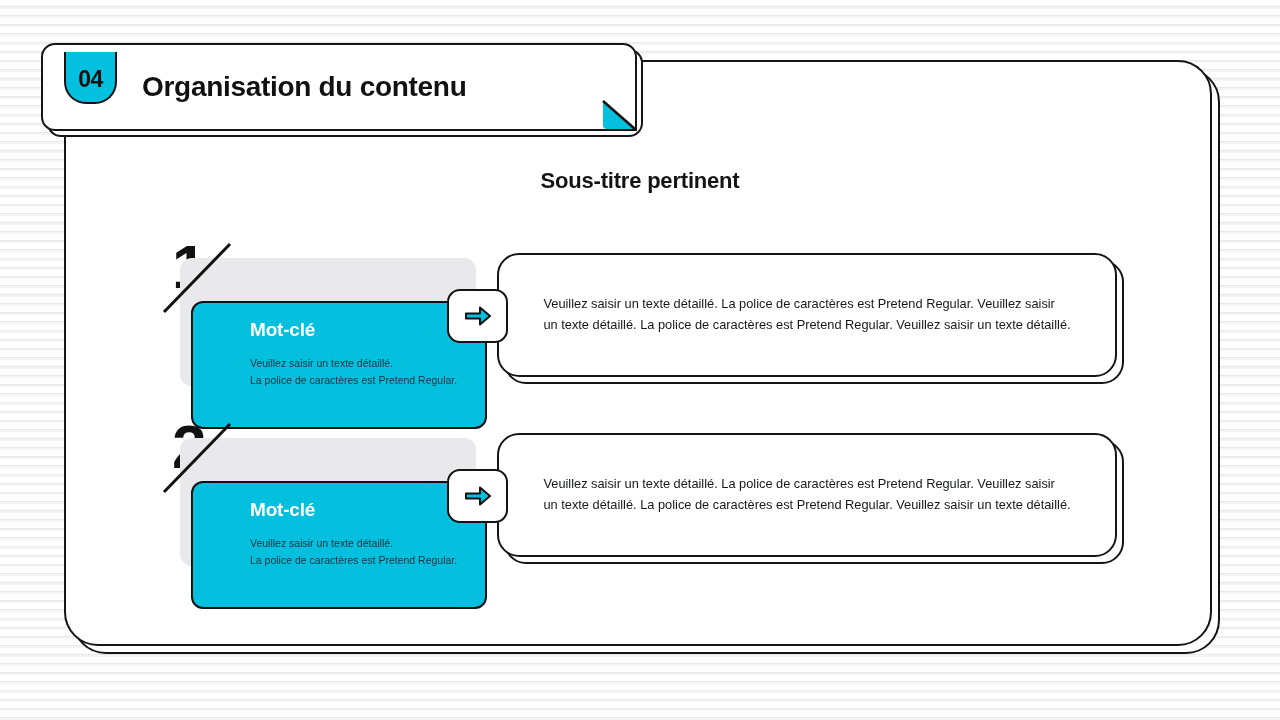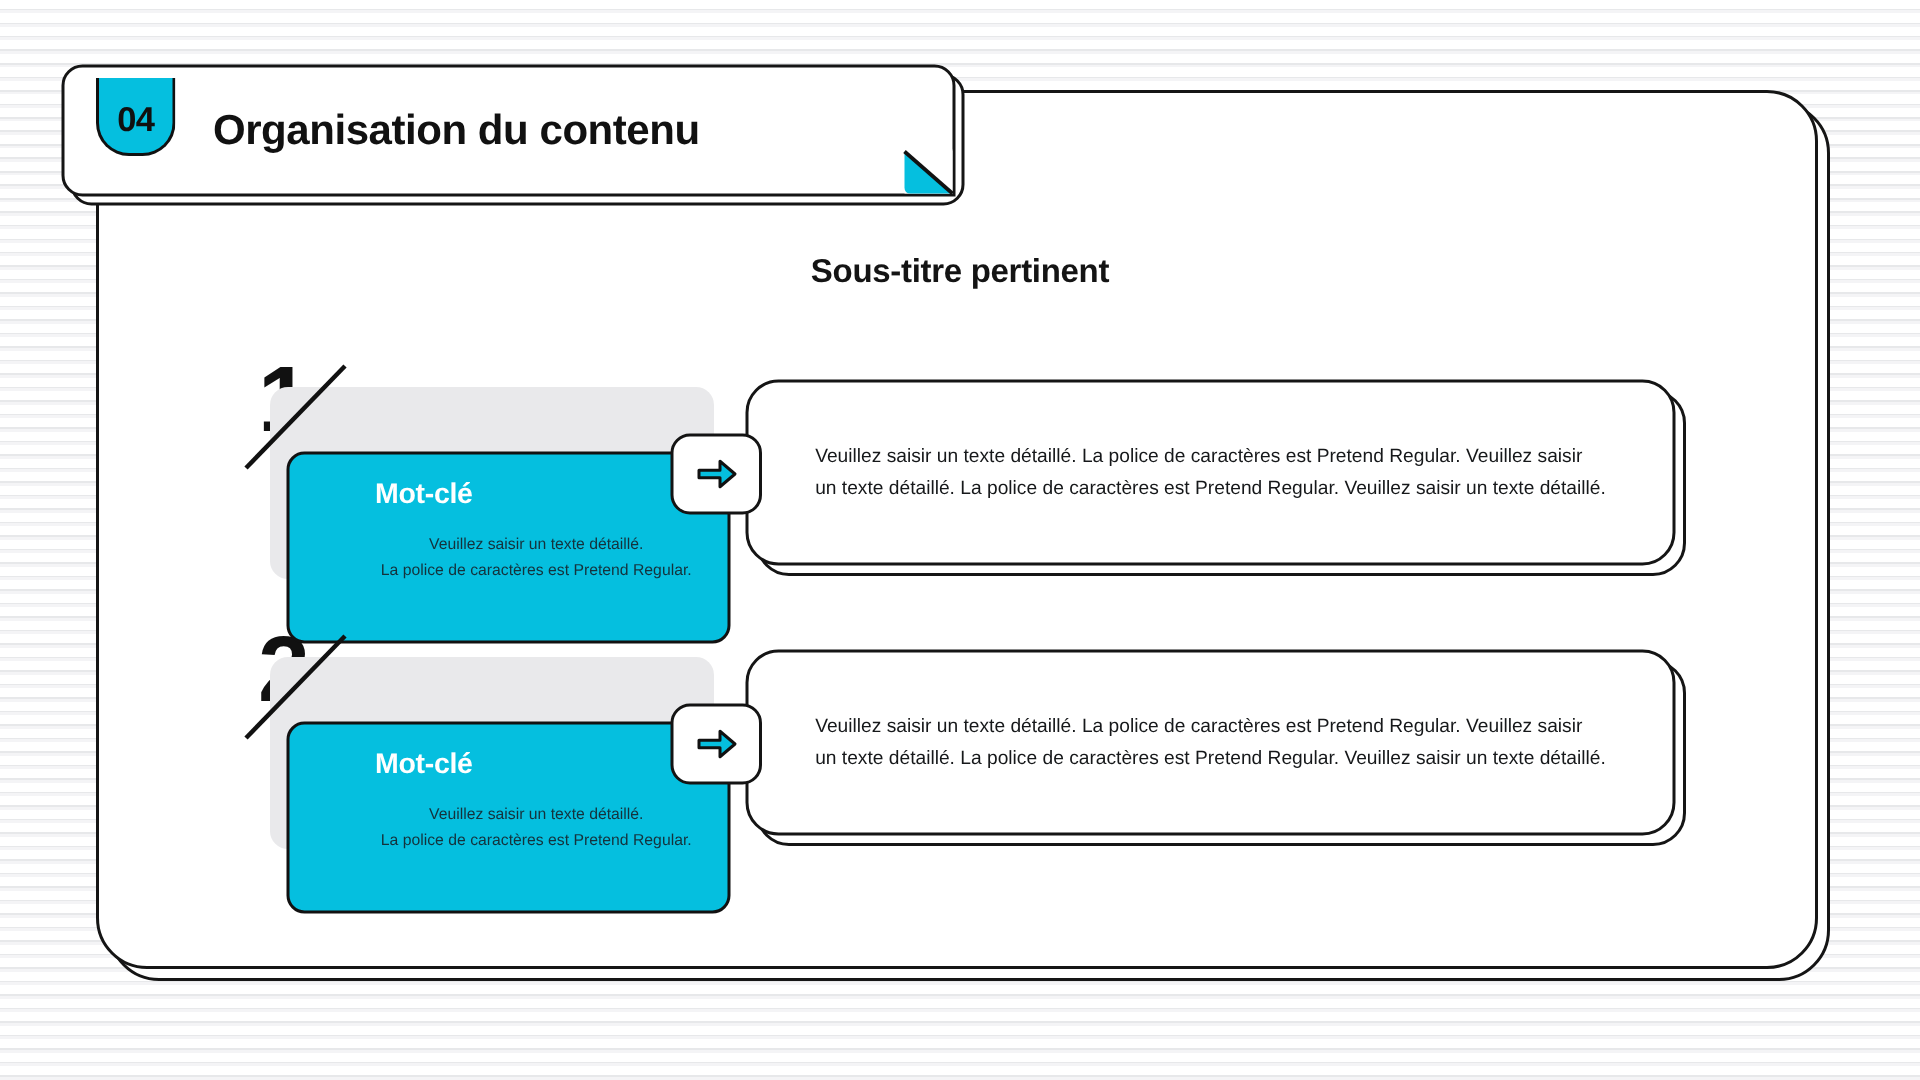--- a/index.html
+++ b/index.html
@@ -203,21 +203,21 @@
     letter-spacing: -0.2px;
     margin: 0 0 14px 0;
   }
   .kw-desc {
     font-size: 10.5px;
     font-weight: 400;
     color: #15323c;
     line-height: 1.62;
     margin: 0;
   }
-  .kw-desc span { display: block; text-align: center; }
+  .kw-desc span { display: block; }
 
   
   .detail-shadow {
     position: absolute;
     left: 504px;
     top: 12px;
     width: 620px;
     height: 124px;
     border: 2px solid #151515;
     border-radius: 22px;

